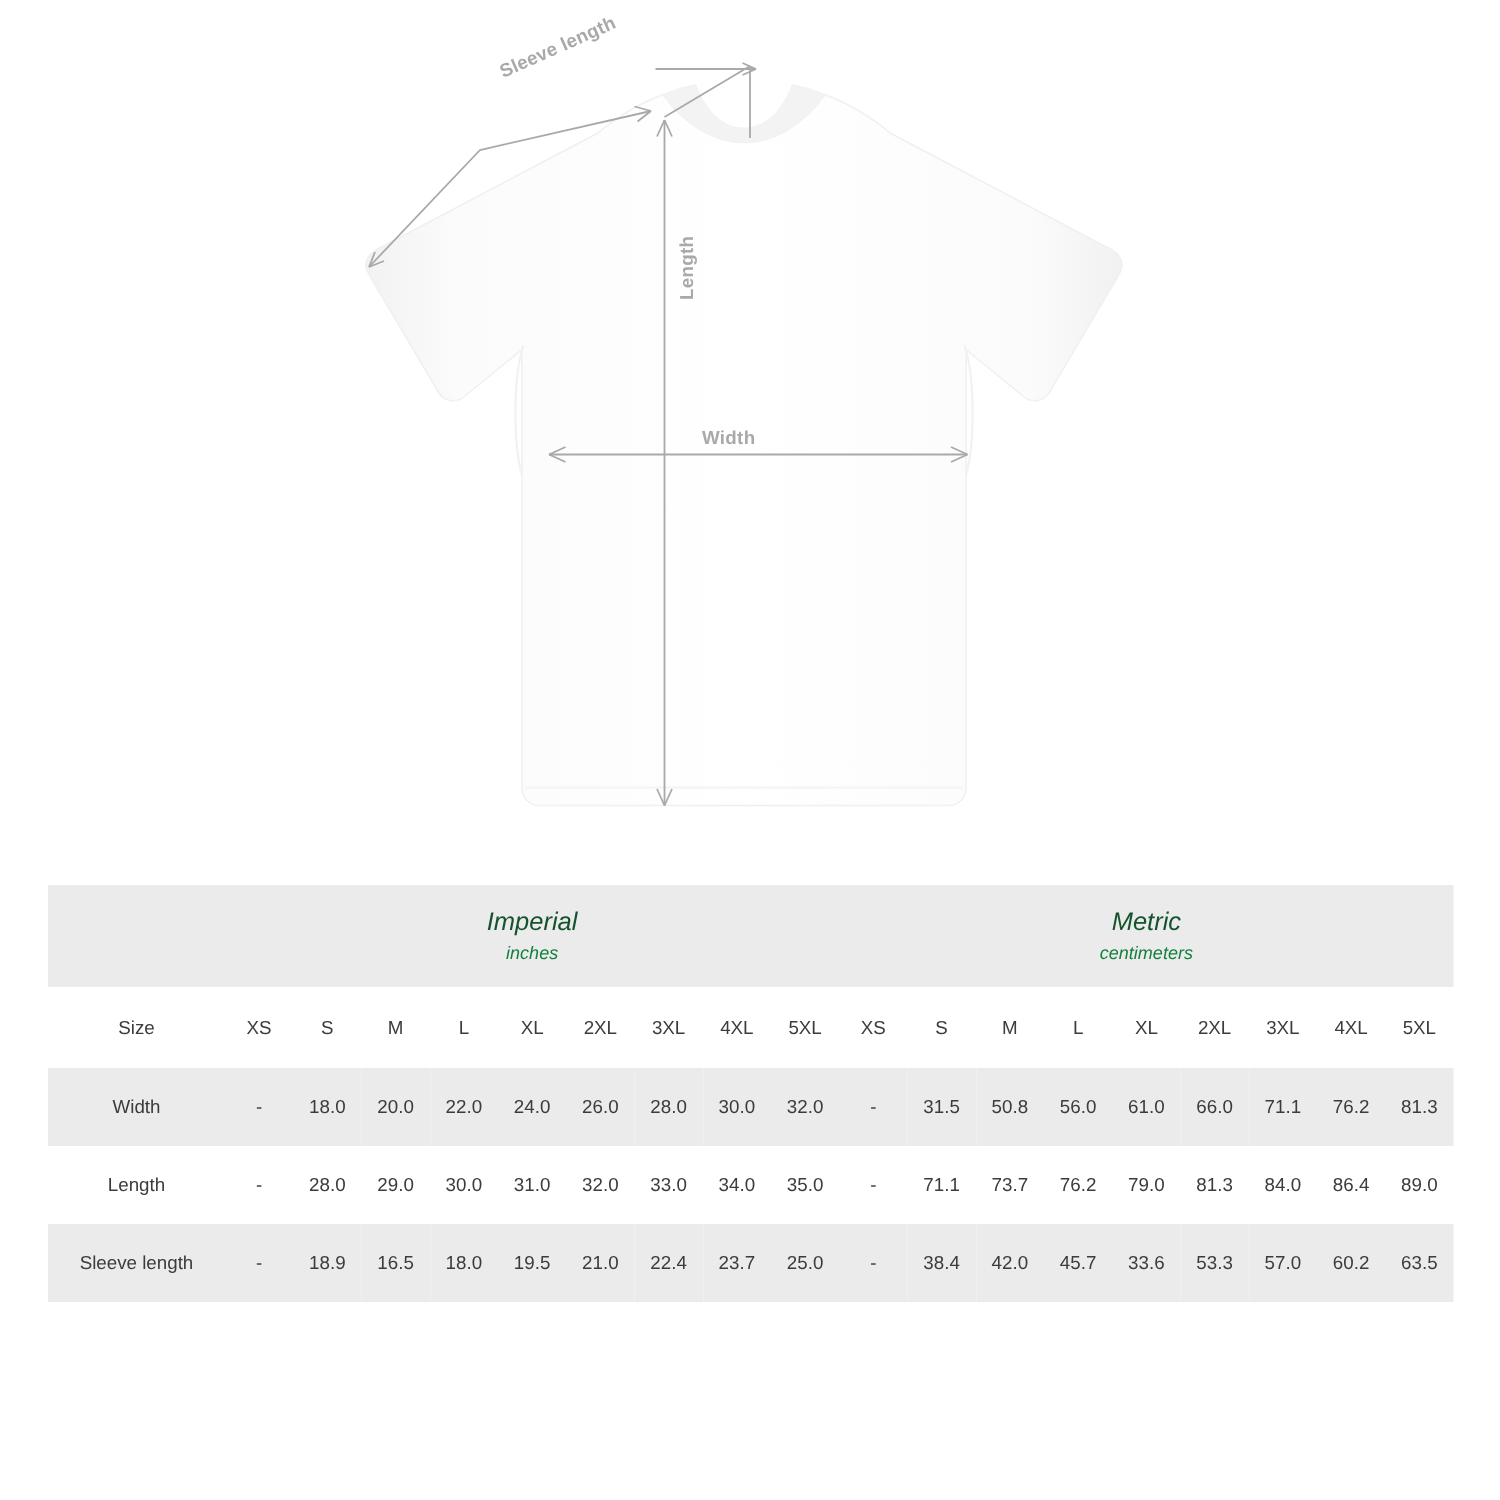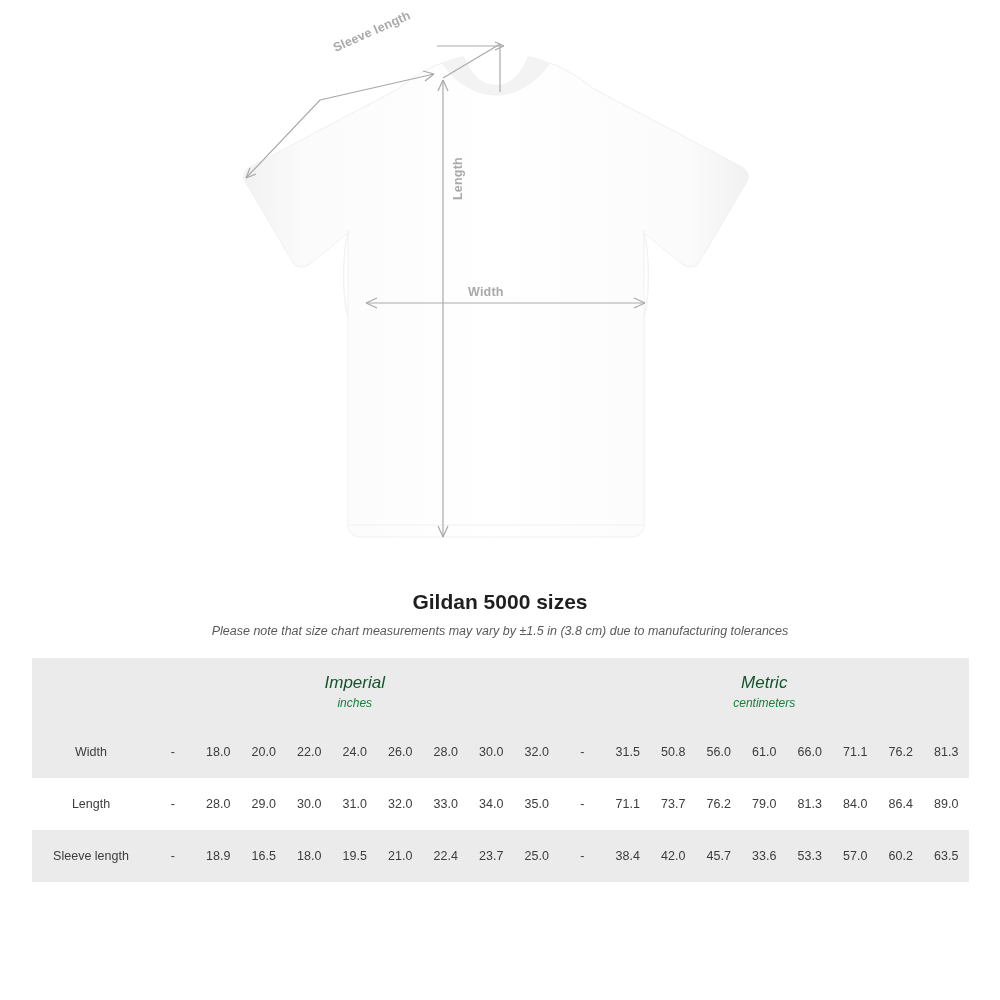--- a/index.html
+++ b/index.html
@@ -235,24 +235,20 @@
           <path d="M645,303 l-11,-5 M645,303 l-11,5"></path>
         </g>
       </svg>
 
       <div class="anno-label label-sleeve">Sleeve length</div>
       <div class="anno-label label-length">Length</div>
       <div class="anno-label label-width">Width</div>
     </div>
   </div>
 
-  <div class="title-block">
-    <h1 class="chart-title">Gildan 5000 sizes</h1>
-    <p class="chart-note">Please note that size chart measurements may vary by ±1.5 in (3.8 cm) due to manufacturing tolerances</p>
-  </div>
 
   <div class="table-wrap">
     <table class="size-table">
       <colgroup>
         <col class="col-label">
         <col class="col-cell">
           <col class="col-cell">
           <col class="col-cell">
           <col class="col-cell">
           <col class="col-cell">
@@ -275,20 +271,41 @@
             <td></td>
             <td colspan="9">
               <div class="sys-name">Imperial</div>
               <div class="sys-unit">inches</div>
             </td>
             <td colspan="9">
               <div class="sys-name">Metric</div>
               <div class="sys-unit">centimeters</div>
             </td>
           </tr>
+          <tr class="size-head">
+            <td>Size</td>
+            <td>XS</td>
+            <td>S</td>
+            <td>M</td>
+            <td>L</td>
+            <td>XL</td>
+            <td>2XL</td>
+            <td>3XL</td>
+            <td>4XL</td>
+            <td>5XL</td>
+            <td>XS</td>
+            <td>S</td>
+            <td>M</td>
+            <td>L</td>
+            <td>XL</td>
+            <td>2XL</td>
+            <td>3XL</td>
+            <td>4XL</td>
+            <td>5XL</td>
+          </tr>
           <tr class="data-row shade">
             <td class="row-label">Width</td>
             <td>-</td>
             <td>18.0</td>
             <td>20.0</td>
             <td>22.0</td>
             <td>24.0</td>
             <td>26.0</td>
             <td>28.0</td>
             <td>30.0</td>

